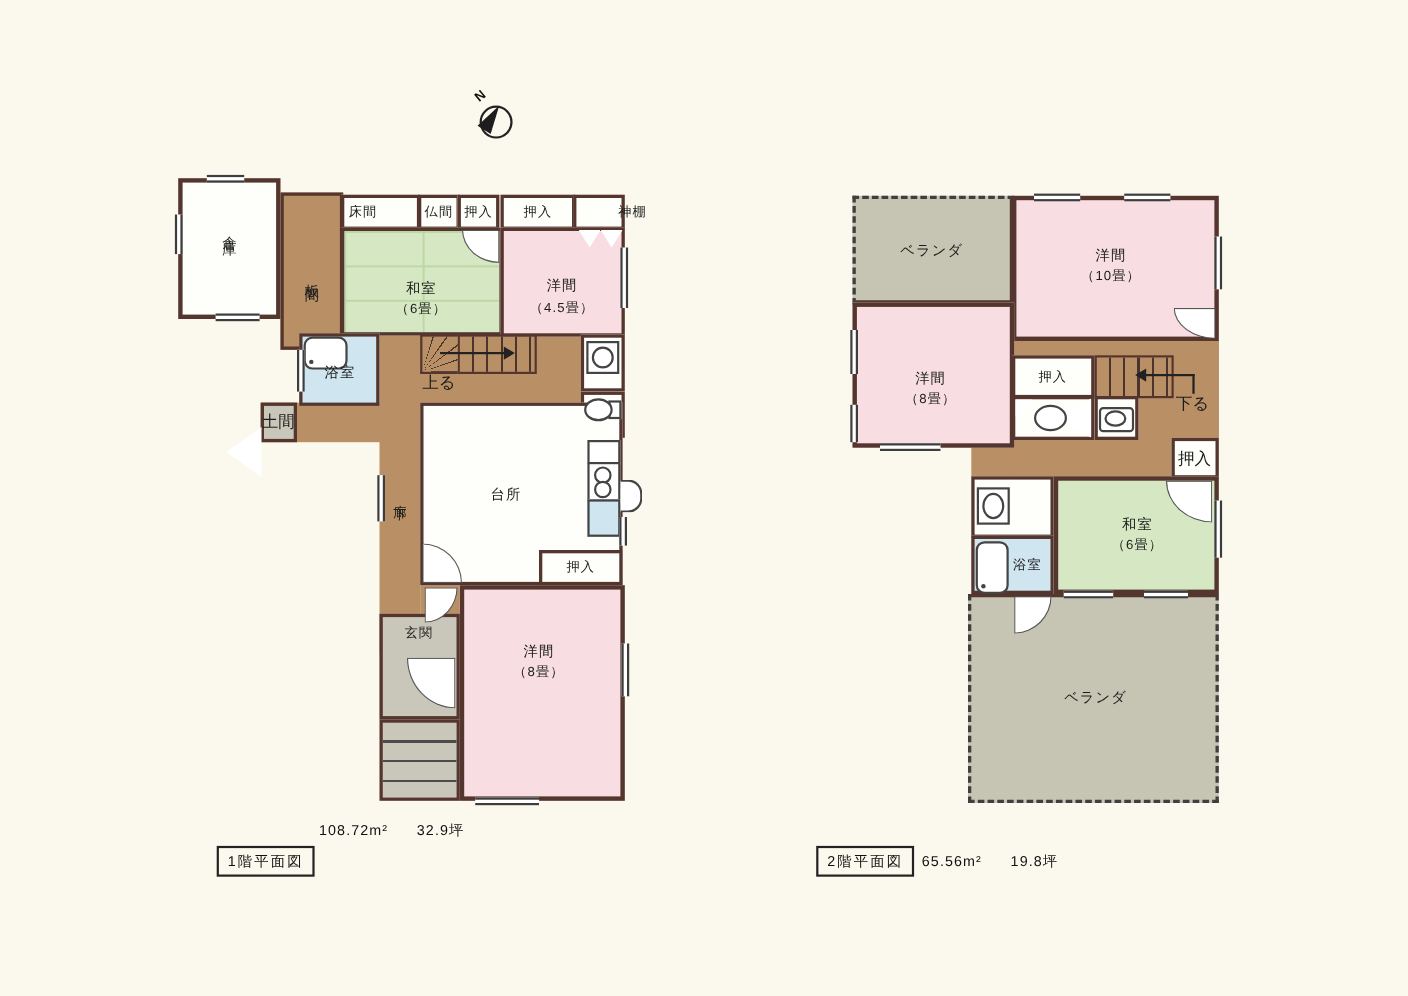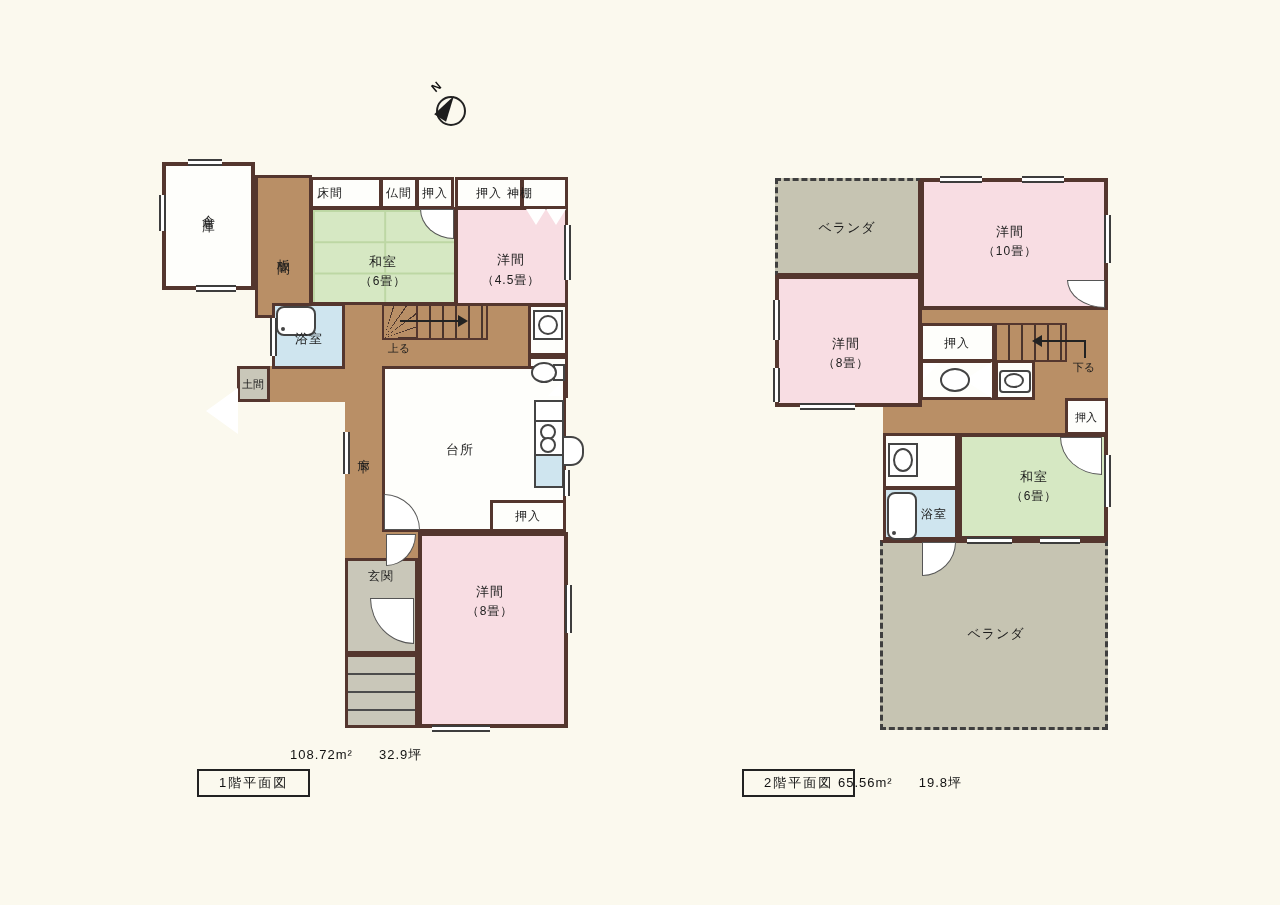--- a/index.html
+++ b/index.html
@@ -11,39 +11,39 @@
   body{font-family:"Liberation Sans","DejaVu Sans",sans-serif;background:var(--background)}
   #canvas{position:relative;width:1280px;height:905px;background:var(--background);overflow:hidden}
   .room{position:absolute;box-sizing:border-box;border:3px solid var(--wall)}
   .white{background:var(--white-room)} .wood{background:var(--wood-floor)}
   .tatami{background:var(--tatami)} .pink{background:var(--western-room)}
   .blue{background:var(--bath)} .gray{background:var(--entry-gray)} .ver{background:var(--veranda)}
   .brown{position:absolute;background:var(--wood-floor)}
   .tatami-grid{background-image:linear-gradient(to right,#bdd7a4 1.5px,transparent 1.5px),linear-gradient(to bottom,#bdd7a4 1.5px,transparent 1.5px);background-size:50.5% 100%,100% 34%}
   .lbl{position:absolute;transform:translate(-50%,-50%);font-size:13px;color:#1c1c1c;white-space:nowrap;letter-spacing:1px;text-align:center;z-index:30}
   .lbl.v{writing-mode:vertical-rl;letter-spacing:4px}
-  .lbl.s{font-size:12px}.lbl.xs{font-size:11px;letter-spacing:0}
+  .lbl.s{font-size:12px}.lbl.xs{font-size:15px;letter-spacing:0}
   .win-h{position:absolute;height:7px;background:#fff;border-top:2px solid var(--line);border-bottom:2px solid var(--line);box-sizing:border-box;z-index:20}
   .win-v{position:absolute;width:7px;background:#fff;border-left:2px solid var(--line);border-right:2px solid var(--line);box-sizing:border-box;z-index:20}
   .arc{position:absolute;background:#fff;border:1.5px solid #555;box-sizing:border-box;z-index:15}
   .tri{position:absolute;background:#fff;z-index:15}
   .stairs{position:absolute;box-sizing:border-box;border:2px solid var(--wall);background:repeating-linear-gradient(90deg,var(--wood-floor) 0 11px,#4a342c 11px 13px);z-index:10}
   .fan{position:absolute;box-sizing:border-box;border:2px solid var(--wall);border-right:none;background:repeating-conic-gradient(from 0deg at 0% 100%,var(--wood-floor) 0 16deg,#4a342c 16deg 18deg);z-index:11}
   .tub{position:absolute;background:#fff;border:2px solid #444;border-radius:8px;z-index:16}
   .tub .dot{position:absolute;left:3px;bottom:3px;width:4px;height:4px;background:#444;border-radius:50%}
   .washer{position:absolute;background:#fff;border:2px solid #444;z-index:16}
   .washer::after{content:"";position:absolute;inset:3px;border:2px solid #444;border-radius:50%}
   .oval{position:absolute;border:2px solid #444;border-radius:50%;background:#fff;z-index:17}
   .rect{position:absolute;border:2px solid #444;background:#fff;z-index:16}
   .rect.blue{background:var(--bath)}
   .burner{position:absolute;width:12px;height:12px;border:2px solid #444;border-radius:50%;background:#fff}
   .steps{position:absolute;box-sizing:border-box;border:3px solid var(--wall);background:repeating-linear-gradient(180deg,var(--entry-gray) 0 16px,#4c4c4c 16px 18px);z-index:10}
   .aline{position:absolute;background:#222;z-index:18}
   .ahead{position:absolute;width:0;height:0;z-index:18}
-  .cap-box{position:absolute;border:2px solid #222;padding:3px 20px;font-size:13px;letter-spacing:2px;color:#111;z-index:30}
+  .cap-box{position:absolute;border:2px solid #222;padding:3px 8px;font-size:13px;letter-spacing:2px;color:#111;z-index:30}
   .cap-text{position:absolute;font-size:13px;letter-spacing:1px;color:#111;z-index:30}
   .cap-text span{margin-right:26px}
   .bump{position:absolute;background:#fff;border:2px solid #444;border-left:none;border-radius:0 13px 13px 0;z-index:16}
   .dash-tl{border-top:3px dashed #3f3f3f;border-left:3px dashed #3f3f3f;border-right:4px solid var(--wall);border-bottom:4px solid var(--wall)}
   .dash-lrb{border-left:3px dashed #3f3f3f;border-right:3px dashed #3f3f3f;border-bottom:3px dashed #3f3f3f;border-top:3px solid var(--wall)}
   .compass{position:absolute;z-index:30}
   .compass .ring{position:absolute;left:6px;top:12px;width:26px;height:26px;border:2px solid #222;border-radius:50%}
   .compass .needle{position:absolute;left:10px;top:10px;width:0;height:0;border-left:7px solid transparent;border-right:7px solid transparent;border-bottom:26px solid #1d1d1d;transform:rotate(32deg)}
   .compass .n{position:absolute;left:2px;top:-4px;font-size:12px;font-weight:bold;transform:rotate(-40deg);color:#111}
 </style>
@@ -120,21 +120,21 @@
   <div class="win-v" style="left:563px;top:470px;height:26px"></div>
   <div class="win-v" style="left:565px;top:585px;height:48px"></div>
   <div class="win-h" style="left:432px;top:725px;width:58px"></div>
 
   <div class="lbl v" style="left:208px;top:208px">倉庫</div>
   <div class="lbl v" style="left:283px;top:252px">板間</div>
   <div class="lbl s" style="left:330px;top:193px">床間</div>
   <div class="lbl s" style="left:399px;top:193px">仏間</div>
   <div class="lbl s" style="left:435px;top:193px">押入</div>
   <div class="lbl s" style="left:489px;top:193px">押入</div>
-  <div class="lbl s" style="left:520px;top:193px">神棚</div>
+  <div class="lbl s" style="left:575px;top:193px">神棚</div>
   <div class="lbl" style="left:383px;top:262px">和室</div>
   <div class="lbl s" style="left:383px;top:281px">（6畳）</div>
   <div class="lbl" style="left:511px;top:260px">洋間</div>
   <div class="lbl s" style="left:511px;top:280px">（4.5畳）</div>
   <div class="lbl" style="left:309px;top:339px">浴室</div>
   <div class="lbl xs" style="left:253px;top:384px">土間</div>
   <div class="lbl xs" style="left:399px;top:348px">上る</div>
   <div class="lbl v s" style="left:363px;top:453px">廊下</div>
   <div class="lbl" style="left:460px;top:450px">台所</div>
   <div class="lbl s" style="left:528px;top:516px">押入</div>

